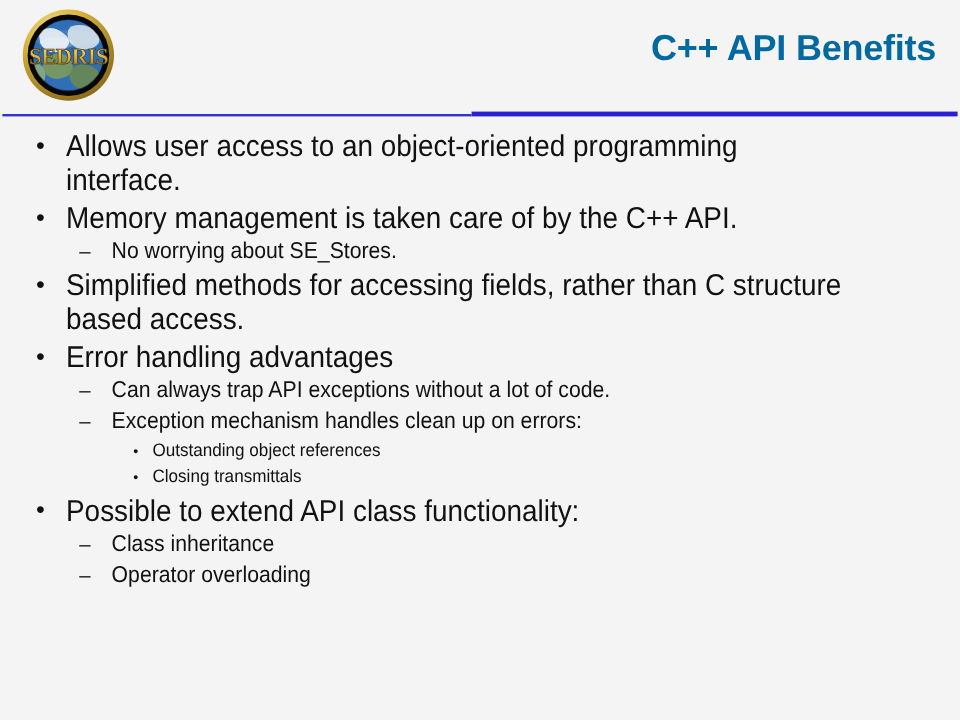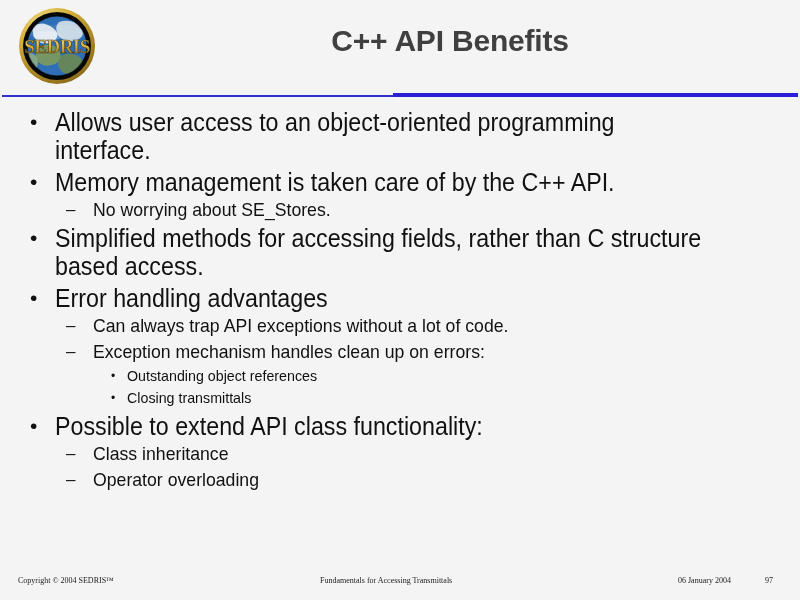--- a/index.html
+++ b/index.html
@@ -15,24 +15,24 @@
 
   
   .logo{
     position:absolute;left:7px;top:6px;width:101px;height:80px;
   }
   .logo svg{display:block;width:101px;height:80px;}
 
   
   .title{
     position:absolute;left:120px;top:22px;width:660px;
-    text-align:center;
+    text-align:right;
     font-size:30px;font-weight:bold;
     letter-spacing:-0.2px;
-    color:#404040;
+    color:#0369a1;
     line-height:38px;
     white-space:nowrap;
   }
 
   
   .rule-left{
     position:absolute;left:2px;top:95px;width:391px;height:2px;
     background:#3333cc;
   }
   .rule-right{
@@ -213,20 +213,14 @@
     </div>
     <div class="sp2"></div>
 
     <div class="li lv2">
       <span class="mark">–</span>
       <span class="txt">Operator overloading</span>
     </div>
 
   </div>
 
-  <div class="footer">
-    <span class="f-left">Copyright © 2004 SEDRIS™</span>
-    <span class="f-center">Fundamentals for Accessing Transmittals</span>
-    <span class="f-date">06 January 2004</span>
-    <span class="f-page">97</span>
-  </div>
 
 </div>
 
 </body></html>

